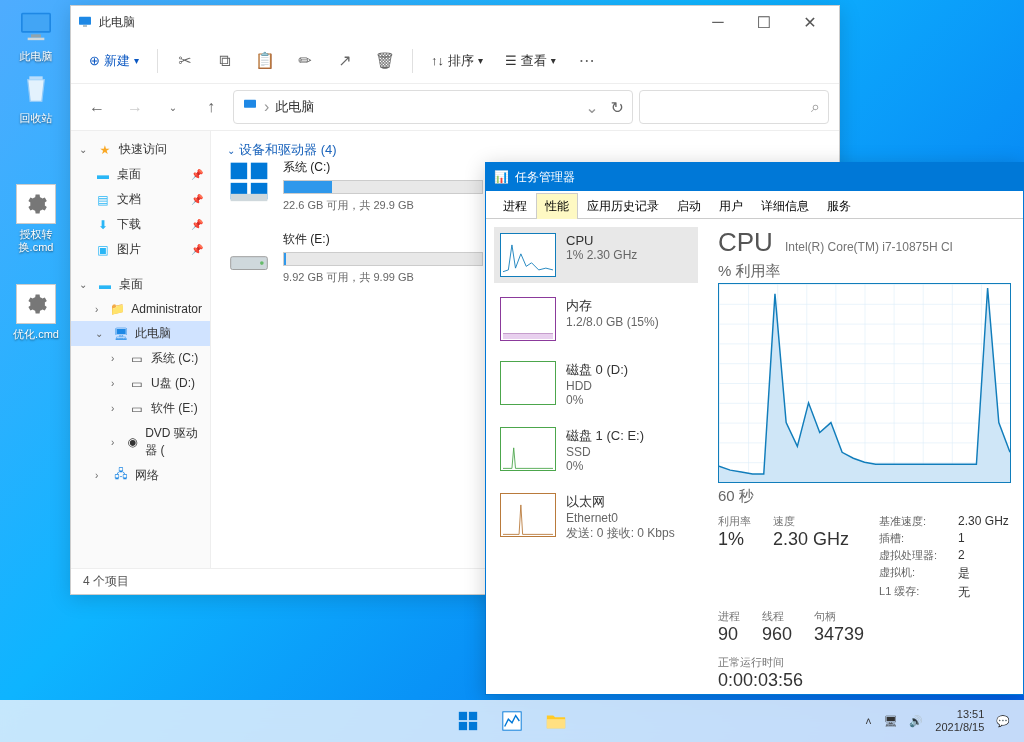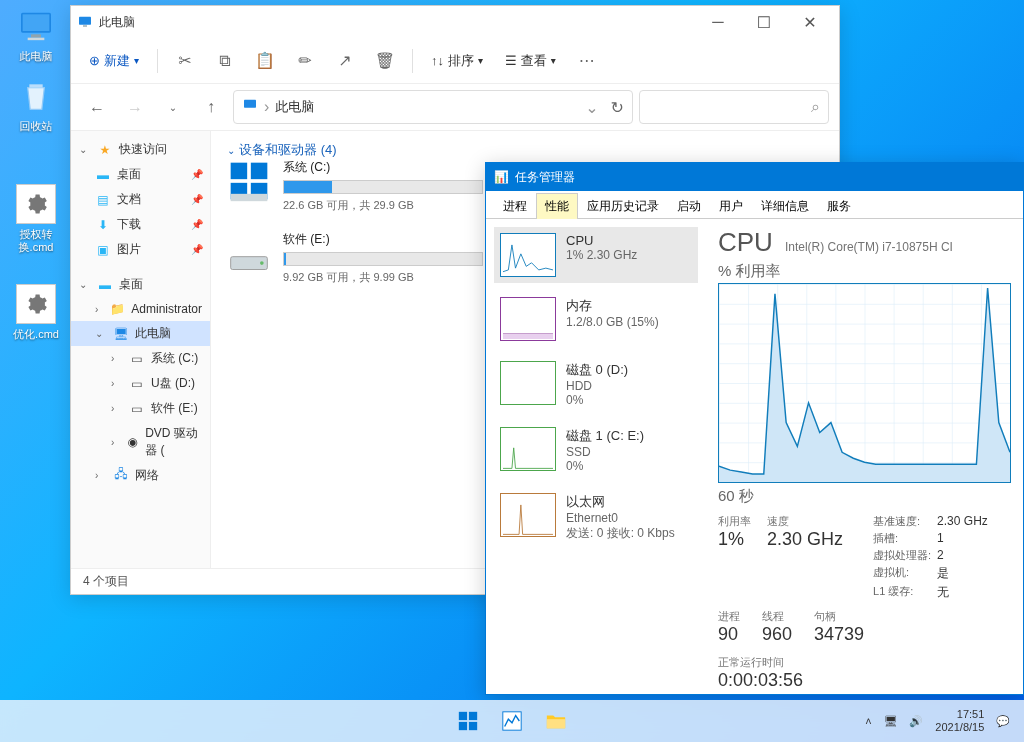--- a/index.html
+++ b/index.html
@@ -1,20 +1,20 @@
 <!DOCTYPE html>
 <html><head>
 <meta charset="utf-8">
 <style>
 *{margin:0;padding:0;box-sizing:border-box;font-family:"Microsoft YaHei","Segoe UI",sans-serif;-webkit-font-smoothing:antialiased}
 body{width:1024px;height:742px;overflow:hidden;background:linear-gradient(135deg,#4facfe 0%,#0eb4ff 40%,#015eea 100%);position:relative}
 .desktop-icon{position:absolute;width:60px;display:flex;flex-direction:column;align-items:center;color:#fff;font-size:11px;cursor:pointer;text-align:center}
 .desktop-icon .ico{width:40px;height:40px;margin-bottom:4px;display:flex;align-items:center;justify-content:center}
 .di-pc{top:6px;left:6px}
-.di-recycle{top:76px;left:6px}
+.di-recycle{top:68px;left:6px}
 .di-cmd1{top:184px;left:6px}
 .di-cmd2{top:284px;left:6px}
 .di-label{text-shadow:0 1px 2px rgba(0,0,0,.6);line-height:1.2}
 .monitor-svg{width:40px;height:40px}
 .gear-box{width:40px;height:40px;background:#fff;border:1px solid #ccc;display:flex;align-items:center;justify-content:center;color:#555}
 
 
 .explorer{position:absolute;top:5px;left:70px;width:770px;height:590px;background:#fff;border:1px solid #ccc;box-shadow:0 4px 20px rgba(0,0,0,.15);display:flex;flex-direction:column}
 .titlebar{height:32px;display:flex;align-items:center;padding:0 6px;background:#fff}
 .titlebar .ico-sm{width:16px;height:16px;margin-right:6px}
@@ -395,31 +395,31 @@
               </pattern>
             </defs>
           <rect width="300" height="200" fill="url(#g)"></rect>
           <polyline id="cpu-poly-fill" fill="#cfe6f7" stroke="none" points="0,200 0,184 11.538461538461538,188 23.076923076923077,190 34.61538461538462,192 46.15384615384615,192 57.69230769230769,10 69.23076923076924,140 80.76923076923076,164 92.3076923076923,120 103.84615384615384,150 115.38461538461539,140 126.92307692307692,170 138.46153846153848,176 150,180 161.53846153846152,182 173.07692307692307,182 184.6153846153846,182 196.15384615384616,182 207.69230769230768,182 219.23076923076923,182 230.76923076923077,182 242.30769230769232,182 253.84615384615384,182 265.38461538461536,182 276.92307692307696,4 288.46153846153845,140 300,170 300,200"></polyline>
           <polyline id="cpu-poly" fill="none" stroke="#117dbb" stroke-width="1.5" points="0,184 11.538461538461538,188 23.076923076923077,190 34.61538461538462,192 46.15384615384615,192 57.69230769230769,10 69.23076923076924,140 80.76923076923076,164 92.3076923076923,120 103.84615384615384,150 115.38461538461539,140 126.92307692307692,170 138.46153846153848,176 150,180 161.53846153846152,182 173.07692307692307,182 184.6153846153846,182 196.15384615384616,182 207.69230769230768,182 219.23076923076923,182 230.76923076923077,182 242.30769230769232,182 253.84615384615384,182 265.38461538461536,182 276.92307692307696,4 288.46153846153845,140 300,170"></polyline>
         </svg>
       </div>
       <div class="chart-lbl">60 秒</div>
 
       <div style="display:flex;gap:30px;margin-top:8px">
-        <div style="display:flex;gap:16px">
+        <div style="display:flex;gap:22px">
           <div>
               <div class="stat-lbl">利用率</div>
               <div class="stat-val">1%</div>
             </div>
           <div>
               <div class="stat-lbl">速度</div>
               <div class="stat-val">2.30 GHz</div>
             </div>
         </div>
-        <div style="display:grid;grid-template-columns:auto auto;gap:2px 6px;font-size:11px;color:#666">
+        <div style="display:grid;grid-template-columns:auto auto;gap:2px 21px;font-size:11px;color:#666">
           <span>基准速度:</span>
             <span class="stat-sm">2.30 GHz</span>
           <span>插槽:</span>
             <span class="stat-sm">1</span>
           <span>虚拟处理器:</span>
             <span class="stat-sm">2</span>
           <span>虚拟机:</span>
             <span class="stat-sm">是</span>
           <span>L1 缓存:</span>
             <span class="stat-sm">无</span>
@@ -468,18 +468,18 @@
           <path d="M2 6 h7 l2 2 h11 v12 h-20 z" fill="#ffca28"></path>
           <rect x="2" y="10" width="20" height="10" fill="#ffe082"></rect>
         </svg>
       </div>
   </div>
   <div class="tb-right">
     <span>˄</span>
     <span>🖥</span>
     <span>🔊</span>
     <div class="tb-clock">
-      <div>17:51</div>
+      <div>13:51</div>
       <div>2021/8/15</div>
     </div>
     <span>💬</span>
   </div>
 </div>
 
 </body></html>

